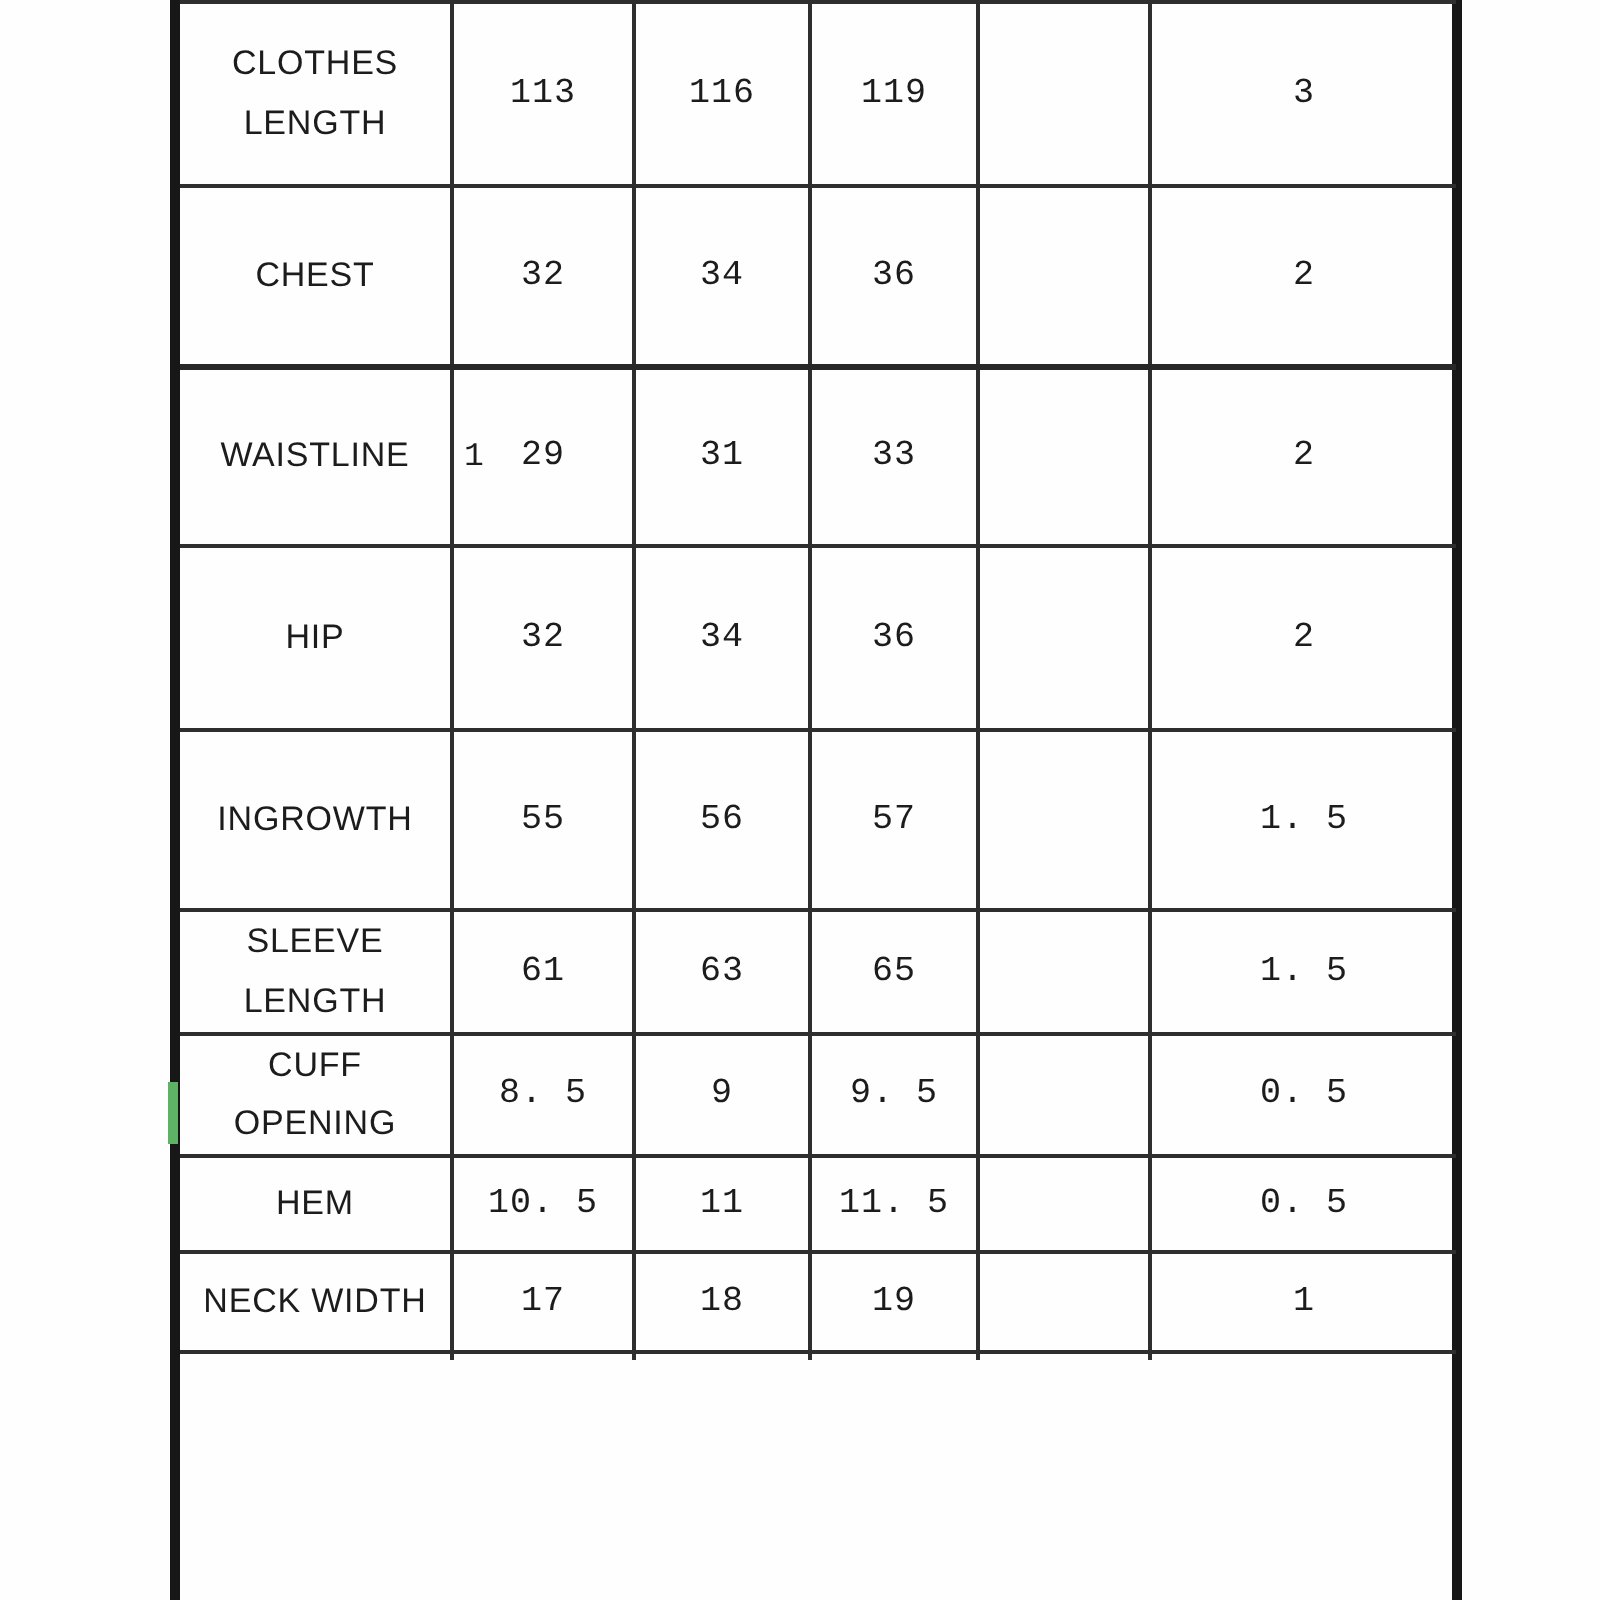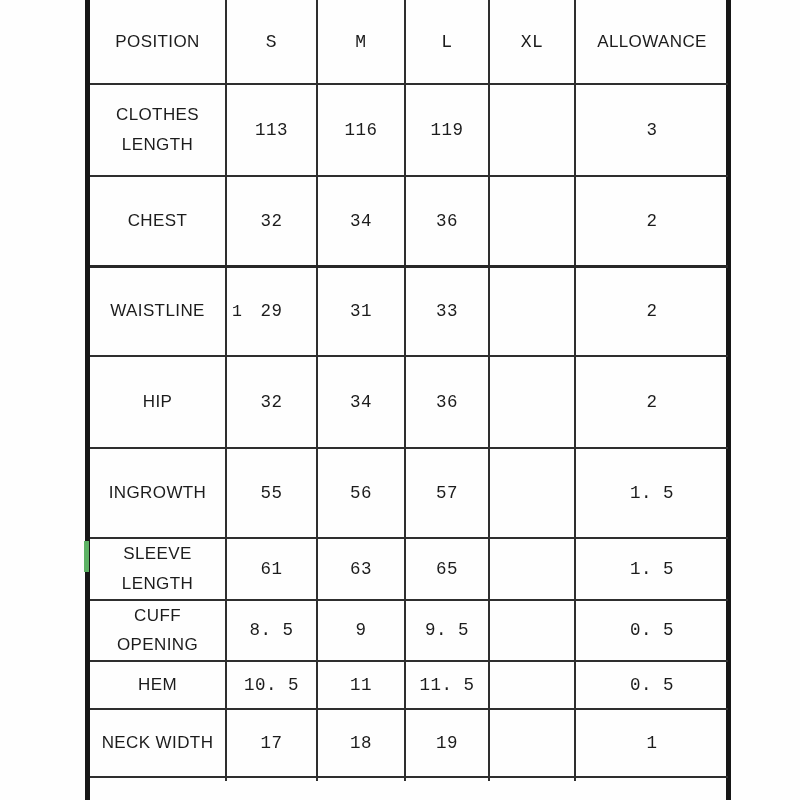--- a/index.html
+++ b/index.html
@@ -54,21 +54,21 @@
   .col-l         { width: 84px; }
   .col-xl        { width: 86px; }
   .col-allowance { width: 153px; }
 
   .row-header    { height: 84px; }
   .row-h92       { height: 92px; margin-left: 38px; }
   .row-h90       { height: 90px; }
   .row-h65       { height: 53px; }
   .row-h63       { height: 46px; padding-left: 36px; }
   .row-h64       { height: 48px; }
-  .row-h62       { height: 68px; }
+  .row-h62       { height: 50px; }
   .row-sliver    { height: 4px; }
 
   .label-cell, .head-text {
     font-family: "Liberation Sans", sans-serif;
     font-size: 17px;
     letter-spacing: 0.4px;
     line-height: 1.75;
   }
   .num-cell, .head-size {
     font-family: "Liberation Mono", monospace;
@@ -104,28 +104,20 @@
       <colgroup>
         <col class="col-position">
           <col class="col-s">
           <col class="col-m">
         <col class="col-l">
           <col class="col-xl">
           <col class="col-allowance">
       </colgroup>
 
       <tbody>
-          <tr class="row-header">
-        <th class="head-text">POSITION</th>
-        <th class="head-size">S</th>
-        <th class="head-size">M</th>
-        <th class="head-size">L</th>
-        <th class="head-size">XL</th>
-        <th class="head-text">ALLOWANCE</th>
-      </tr>
 
       <tr class="row-h92">
         <td class="label-cell">CLOTHES LENGTH</td>
         <td class="num-cell">113</td>
         <td class="num-cell">116</td>
         <td class="num-cell">119</td>
         <td class="num-cell"></td>
         <td class="num-cell">3</td>
       </tr>
 

